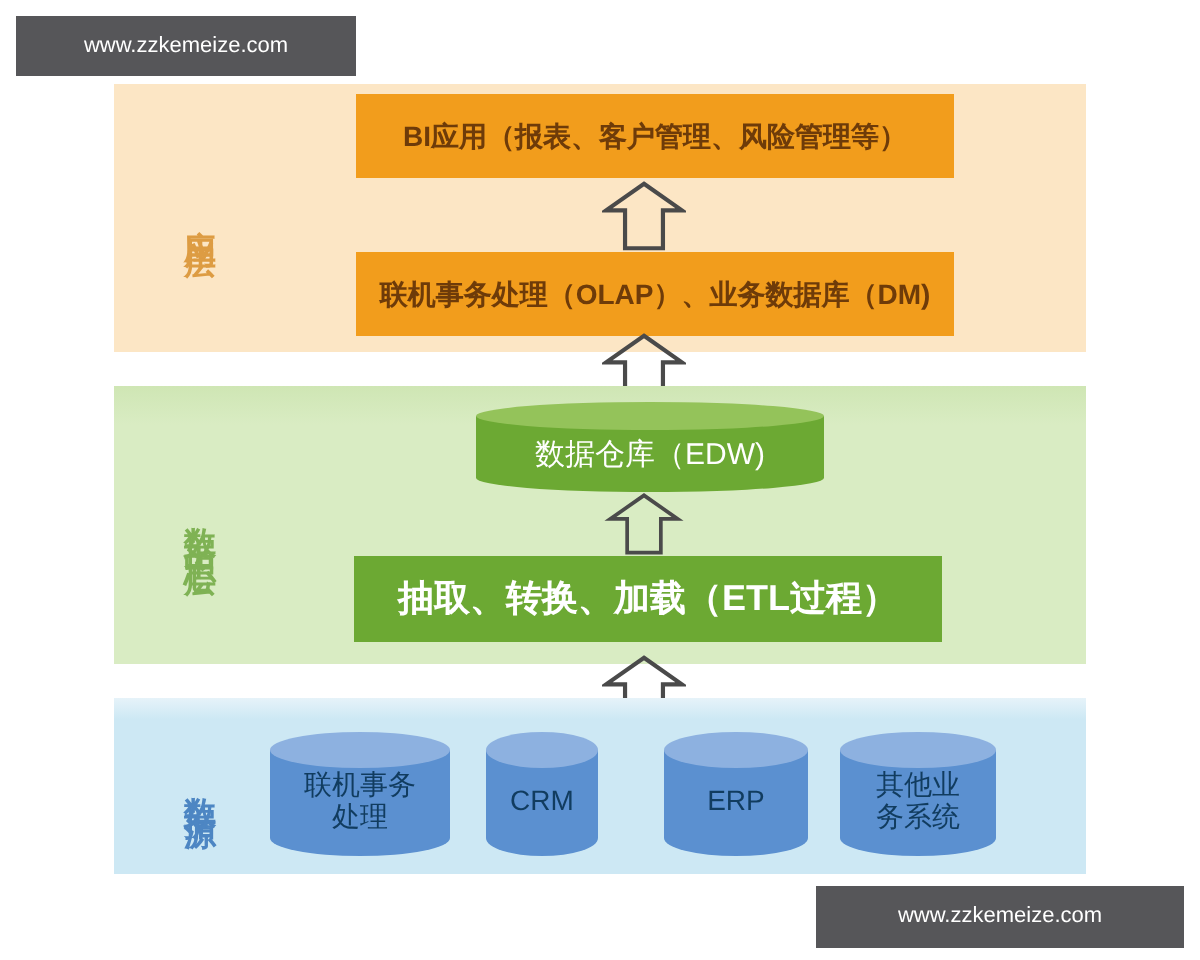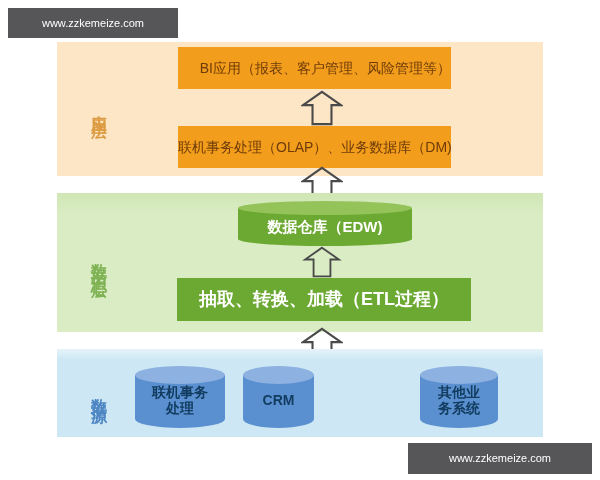--- a/index.html
+++ b/index.html
@@ -21,23 +21,23 @@
   .vlabel {
     position:absolute; left:34px; top:50%; transform:translateY(-50%);
     writing-mode:vertical-rl; text-orientation:upright;
     font-size:16px; font-weight:bold; letter-spacing:5px; line-height:1;
   }
   .app-label { color:var(--app_label,#dd9c43); }
   .dc-label  { color:var(--dc_label,#7fb254); }
   .src-label { color:var(--src_label,#4d86c3); }
 
   .app-box {
-    position:absolute; left:121px; width:273px; height:42px; line-height:42px;
+    position:absolute; left:121px; width:299px; height:42px; line-height:42px;
     background:var(--app_box,#f29d1c); color:var(--app_box_text,#6e3b09);
-    font-size:14px; font-weight:normal; text-align:right; white-space:nowrap;
+    font-size:14px; font-weight:bold; text-align:center; white-space:nowrap;
   }
   .box1 { top:5px; }
   .box2 { top:84px; }
 
   .etl-box {
     position:absolute; left:120px; top:85px; width:294px; height:43px; line-height:43px;
     background:var(--dc_green,#6ca933); color:#fff;
     font-size:18px; font-weight:bold; text-align:center; white-space:nowrap;
   }
 
@@ -46,37 +46,37 @@
   .arrow-1 { left:244px; top:48px; }                 
   .arrow-2 { left:301px; top:166px; }                
   .arrow-3 { left:244px; top:53px; height:32px; }    
   .arrow-4 { left:301px; top:327px; }                
 
   .cylinder { position:absolute; }
   .cyl-top, .cyl-bottom, .cyl-body { position:absolute; left:0; right:0; }
   .cyl-top    { top:0; border-radius:50%; z-index:2; }
   .cyl-bottom { bottom:0; border-radius:50%; }
   .cyl-label  { position:absolute; inset:0; z-index:3; display:flex; align-items:center; justify-content:center;
-                text-align:center; font-weight:bold; }
+                text-align:center; font-weight:normal; }
 
   
   .edw-cylinder { left:181px; top:8px; width:174px; height:45px; }
   .edw-cylinder .cyl-top    { height:14px; background:var(--dc_top,#94c35a); }
   .edw-cylinder .cyl-bottom { height:14px; background:var(--dc_green,#6ca933); }
   .edw-cylinder .cyl-body   { top:7px; bottom:7px; background:var(--dc_green,#6ca933); }
   .edw-cylinder .cyl-label  { color:#fff; font-size:15px; padding-top:7px; white-space:nowrap; }
 
   
   .src-cyl { top:17px; height:62px; }
   .src-cyl .cyl-top    { height:18px; background:var(--src_cyl_top,#8db1e0); }
   .src-cyl .cyl-bottom { height:18px; background:var(--src_cyl,#5b90d0); }
   .src-cyl .cyl-body   { top:9px; bottom:9px; background:var(--src_cyl,#5b90d0); }
   .src-cyl .cyl-label  { color:var(--src_text,#113c5f); font-size:14px; line-height:1.15; padding-top:6px; }
   .c1 { left:78px;  width:90px; }
-  .c2 { left:186px; width:71px; }
+  .c2 { left:186px; width:56px; }
   .c3 { left:275px; width:72px; }
   .c4 { left:363px; width:78px; }
   .c1 .cyl-label span { display:inline-block; max-width:64px; }
   .c4 .cyl-label span { display:inline-block; max-width:52px; }
 </style>
 </head>
 <body>
 
 <div class="page">
 
@@ -127,20 +127,28 @@
 
     <div class="cylinder src-cyl c2">
       <div class="cyl-bottom"></div>
       <div class="cyl-body"></div>
       <div class="cyl-top"></div>
       <div class="cyl-label">
           <span>CRM</span>
         </div>
     </div>
 
+    <div class="cylinder src-cyl c3">
+      <div class="cyl-bottom"></div>
+      <div class="cyl-body"></div>
+      <div class="cyl-top"></div>
+      <div class="cyl-label">
+          <span>ERP</span>
+        </div>
+    </div>
 
     <div class="cylinder src-cyl c4">
       <div class="cyl-bottom"></div>
       <div class="cyl-body"></div>
       <div class="cyl-top"></div>
       <div class="cyl-label">
           <span>其他业务系统</span>
         </div>
     </div>
   </section>

